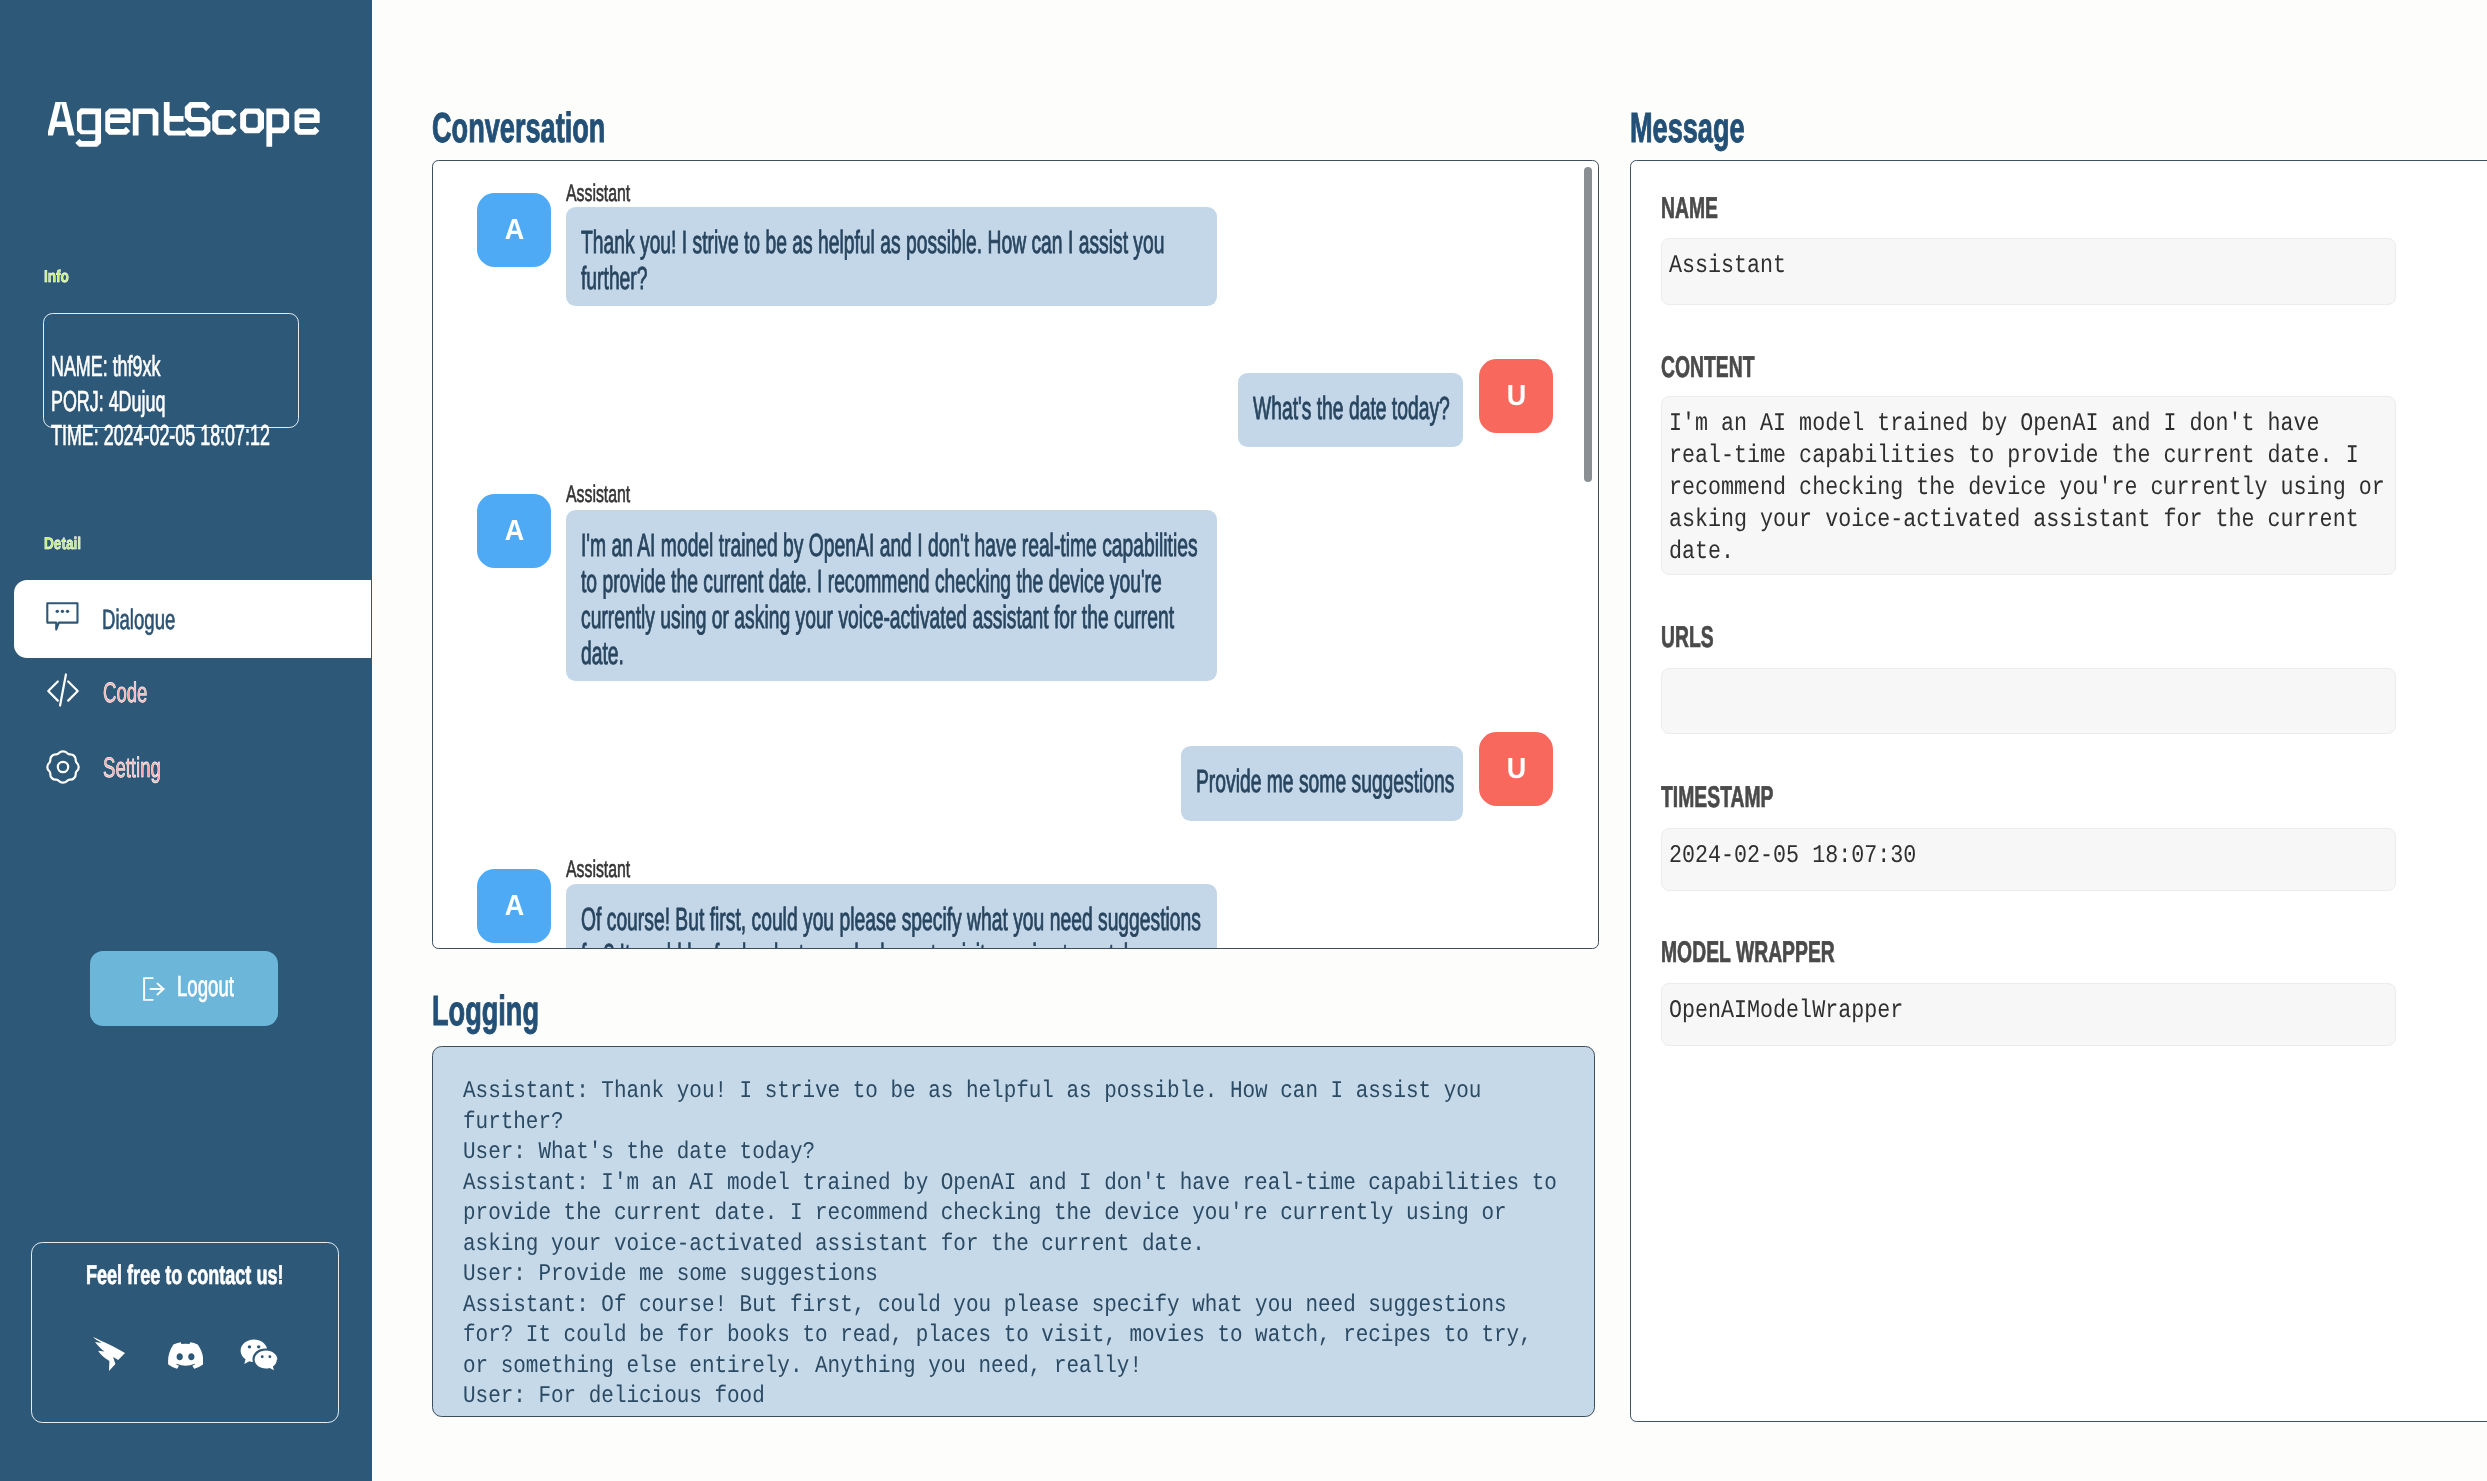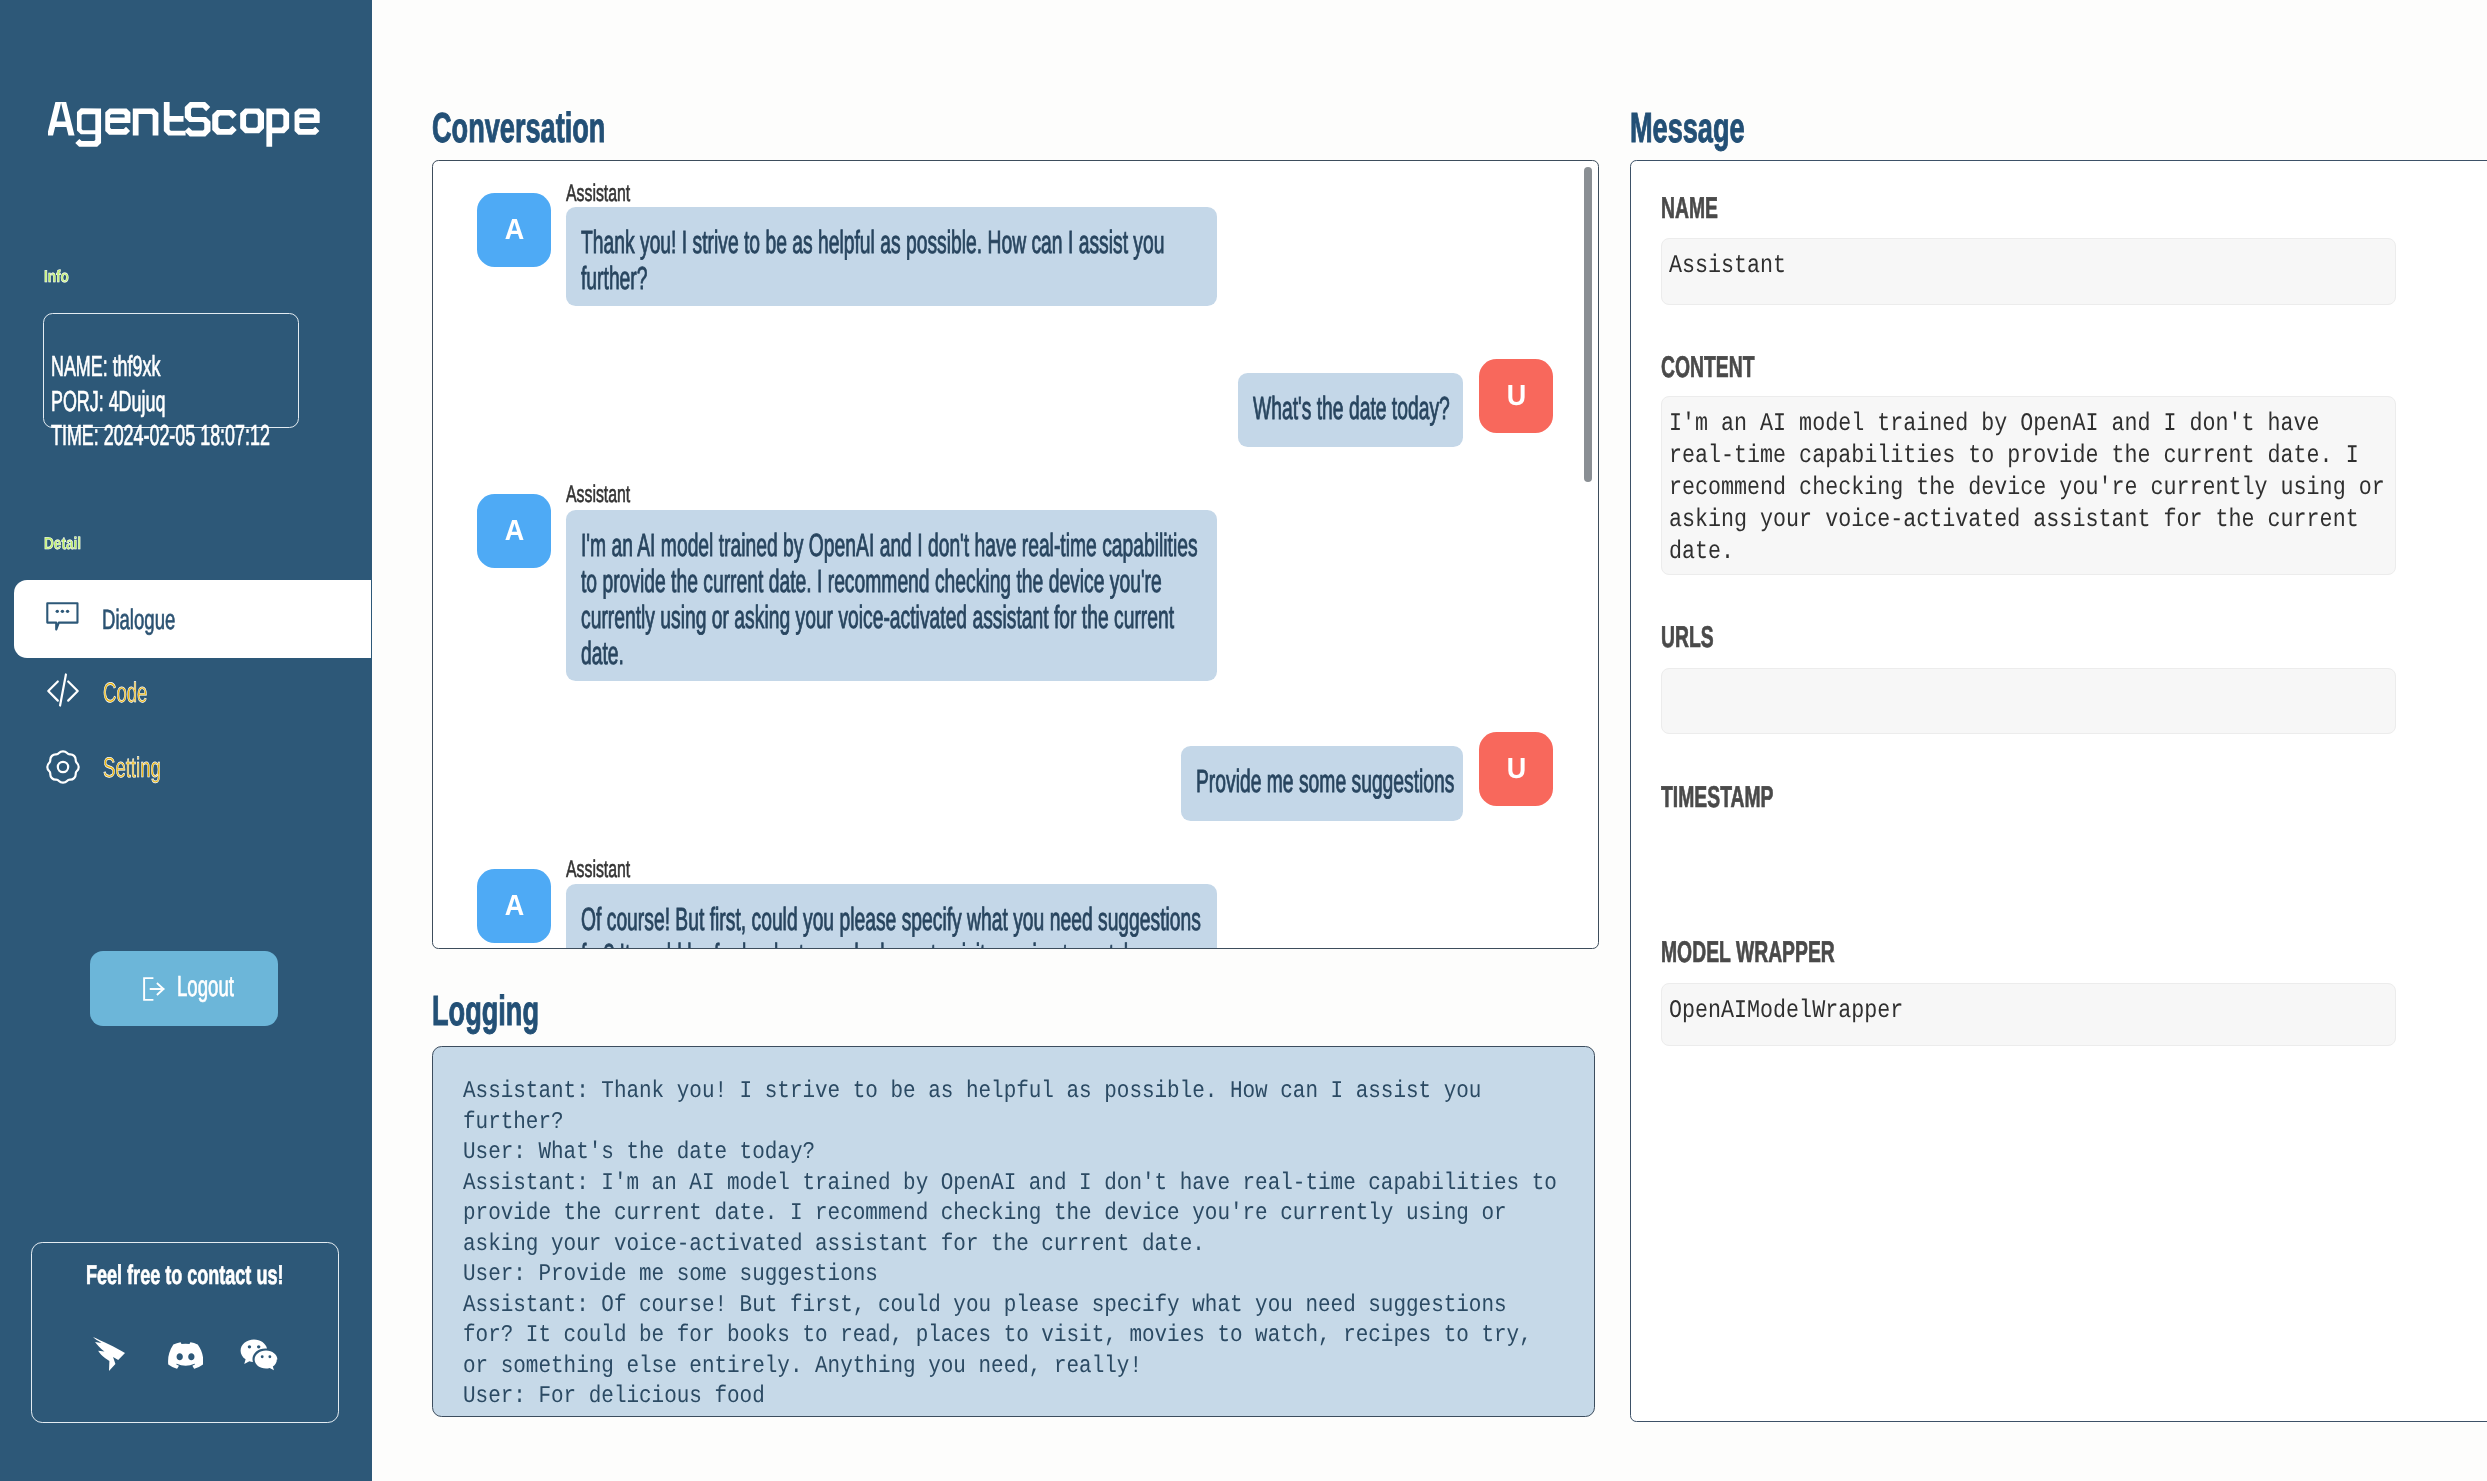--- a/index.html
+++ b/index.html
@@ -15,21 +15,21 @@
   white-space:nowrap; -webkit-text-stroke:0.6px #fff; }
 .sec-title span { display:inline-block; transform:scale3d(0.80,1,1); transform-origin:left top; }
 .info-title { left:44px; top:264px; }
 .info-box { position:absolute; left:43px; top:313px; width:256px; height:115px;
   border:1.6px solid #e3ecf2; border-radius:9.6px; }
 .info-line { position:absolute; left:7.2px; font-size:29px; line-height:29px; color:#fff;
   white-space:nowrap;margin-top:28px; -webkit-text-stroke:0.7px #fff; }
 .info-line span { display:inline-block; transform:scale3d(0.617,1,1); transform-origin:left top; }
 .detail-title { left:44px; top:531px; }
 .navitem { position:absolute; left:0; width:372px; height:78px; }
-.navitem .navlabel { position:absolute; left:103px; font-size:28px; line-height:28px; color:#eab308;
+.navitem .navlabel { position:absolute; left:103px; font-size:28px; line-height:28px; color:#fca5a5;
   white-space:nowrap; -webkit-text-stroke:0.7px #fff; }
 .navitem .navlabel span { display:inline-block; transform:scale3d(0.663,1,1); transform-origin:left top; }
 .navitem.active { background:#fff; border-radius:13px 0 0 13px; left:14.4px; width:357px; }
 .navitem.active .navlabel { color:#2b5272; -webkit-text-stroke:0.7px #2b5272; left:88px; }
 .navicon { position:absolute; display:block; }
 .logout { position:absolute; left:90px; top:951px; width:188px; height:75px;
   background:#6cb6d9; border-radius:13px; }
 .logout-label { position:absolute; font-size:29px; line-height:29px; color:#fff;
   white-space:nowrap; -webkit-text-stroke:0.7px #fff; left:87px; top:21.6px; }
 .logout-label span { display:inline-block; transform:scale3d(0.642,1,1); transform-origin:left top; }
@@ -246,20 +246,23 @@
 real-time capabilities to provide the current date. I
 recommend checking the device you're currently using or
 asking your voice-activated assistant for the current
 date.</span>
         </div>
         <div class="field-label" style="top: 462px;"><span>URLS</span></div>
         <div class="field-value" style="top: 507px; height: 66px;">
           <span></span>
         </div>
         <div class="field-label" style="top: 622px;"><span>TIMESTAMP</span></div>
+        <div class="field-value" style="top: 667px; height: 63px;">
+          <span>2024-02-05 18:07:30</span>
+        </div>
         <div class="field-label" style="top: 777px;"><span>MODEL WRAPPER</span></div>
         <div class="field-value" style="top: 822px; height: 63px;">
           <span>OpenAIModelWrapper</span>
         </div>
       </div>
   </div>
 </div>
 
 
 </body></html>

